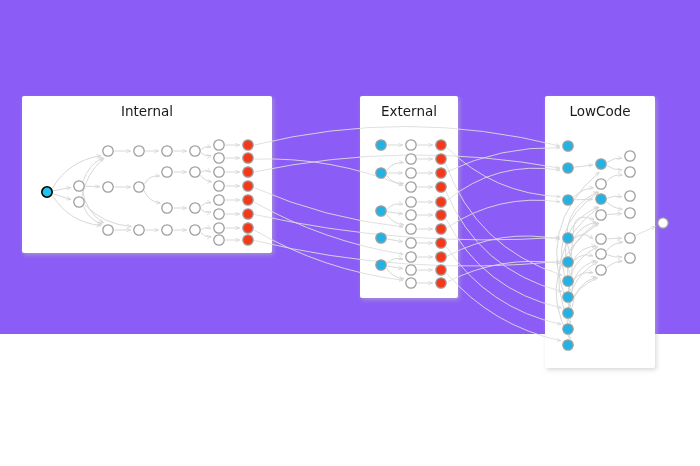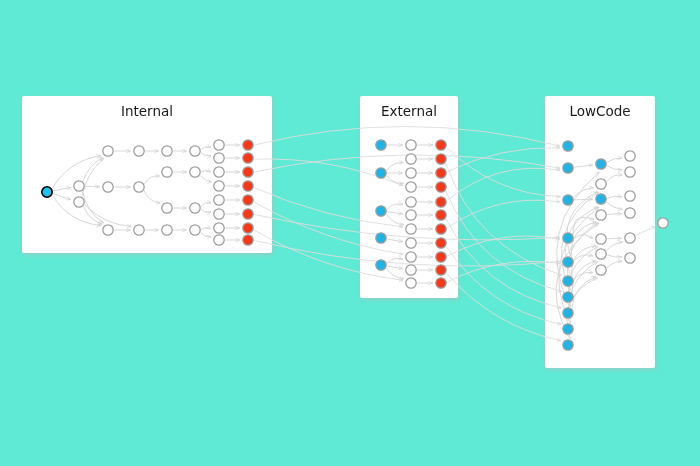--- a/index.html
+++ b/index.html
@@ -11,22 +11,22 @@
   body {
     width: 700px;
     height: 466px;
     font-family: "DejaVu Sans", "Liberation Sans", sans-serif;
     overflow: hidden;
     position: relative;
   }
   #stage {
     position: relative;
     width: 700px;
-    height: 466px;
-    background: #5eead4;
+    height: 334px;
+    background: #8b5cf6;
   }
   #graph-svg {
     position: absolute;
     left: 0;
     top: 0;
     width: 700px;
     height: 466px;
     display: block;
   }
   .panel-rect {

